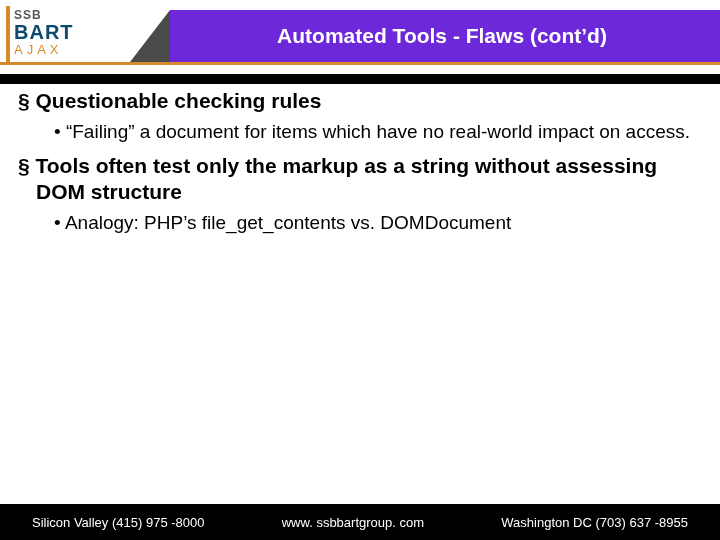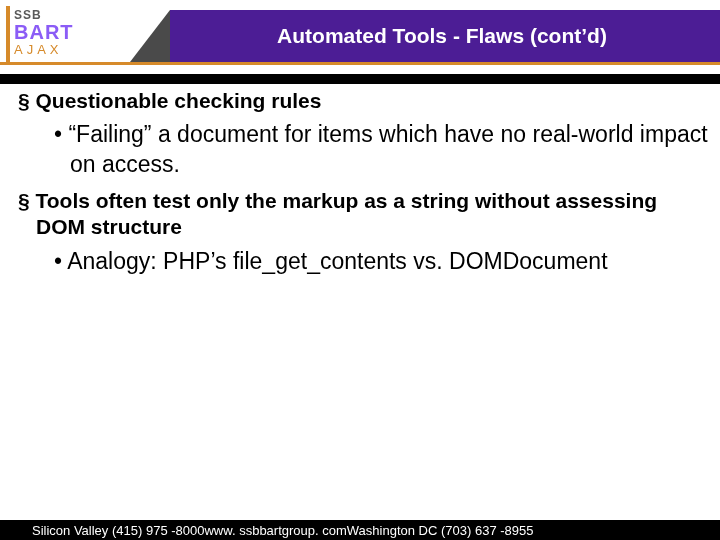--- a/index.html
+++ b/index.html
@@ -25,21 +25,21 @@
   .logo-ssb {
     font-size: 12px;
     font-weight: bold;
     letter-spacing: 1px;
     color: #5a5a5a;
   }
   .logo-bart {
     font-size: 20px;
     font-weight: bold;
     letter-spacing: 1px;
-    color: #8b5cf6;
+    color: #0c4a6e;
     margin-top: 40px;
   }
   .logo-group {
     font-size: 13px;
     letter-spacing: 4px;
     color: #d68a2a;
     margin-top: 1px;
   }
   .logo-bar {
     position: absolute;
@@ -59,21 +59,21 @@
     align-items: center;
   }
   .title-slant {
     width: 0; height: 0;
     border-top: 52px solid transparent;
     border-right: 40px solid #4a4a4a;
   }
   .title-dark {
     flex: 1;
     height: 52px;
-    background: #4c1d95;
+    background: #6d28d9;
     color: #fff;
     font-size: 21px;
     font-weight: bold;
     display: flex;
     align-items: center;
     justify-content: center;
     padding-right: 6px;
   }
   .title-orange-line {
     position: absolute;
@@ -102,41 +102,42 @@
     font-weight: bold;
     margin-bottom: 6px;
     padding-left: 18px;
     text-indent: -18px;
     line-height: 1.25;
   }
   .lvl1::before {
     content: "§ ";
   }
   .lvl2 {
-    font-size: 23px;
+    font-size: 19px;
     margin-left: 36px;
     margin-bottom: 8px;
     padding-left: 16px;
     text-indent: -16px;
     line-height: 1.3;
   }
   .lvl2::before {
     content: "• ";
   }
   .footer {
     position: absolute;
     bottom: 0;
     left: 0;
     right: 0;
-    height: 20px;
+    height: 36px;
     background: #000;
     color: #fff;
     font-size: 13px;
     display: flex;
     align-items: center;
+    justify-content: space-between;
     padding: 0 32px;
   }
 </style>
 </head>
 <body>
 
 <div class="header">
   <div class="logo-bar"></div>
   <div class="logo">
     <div>

